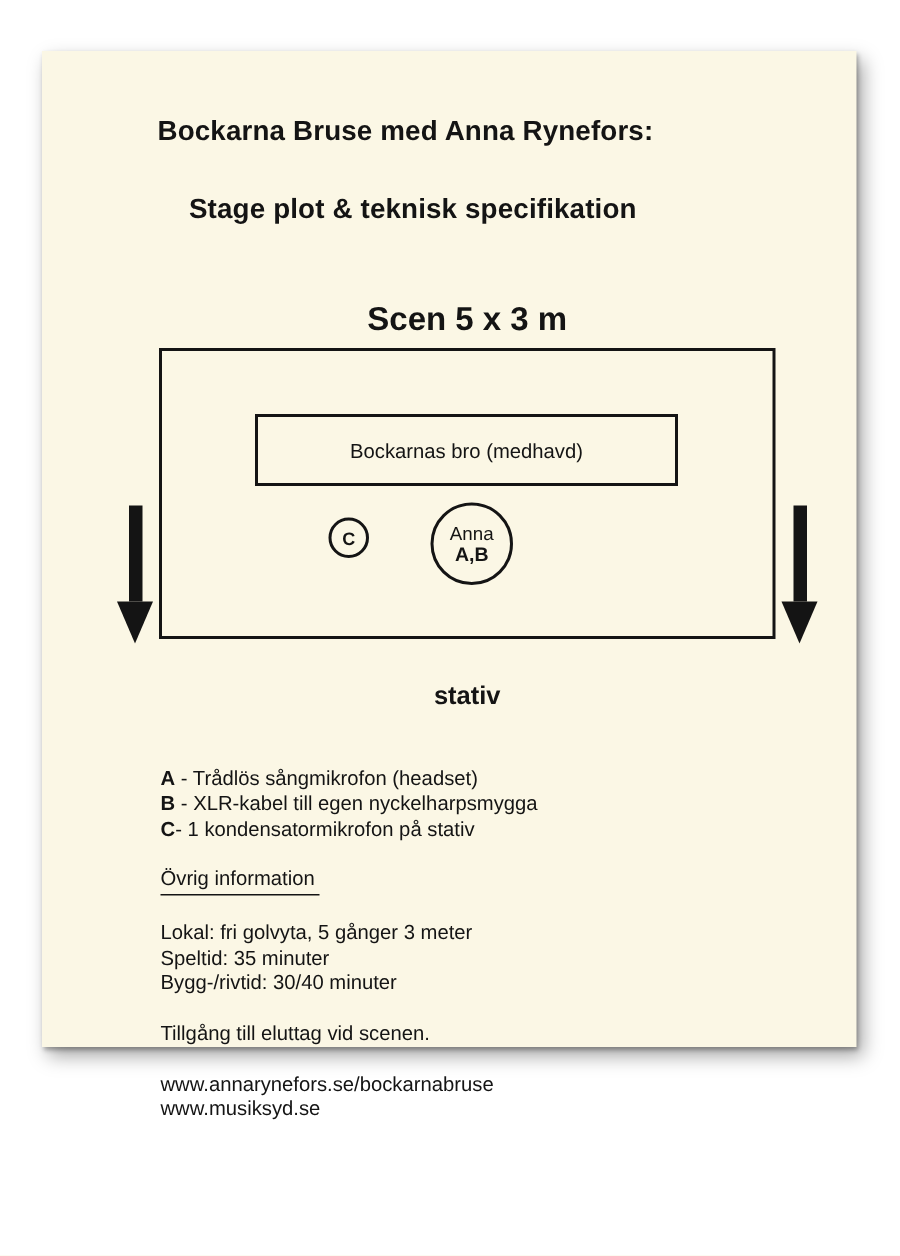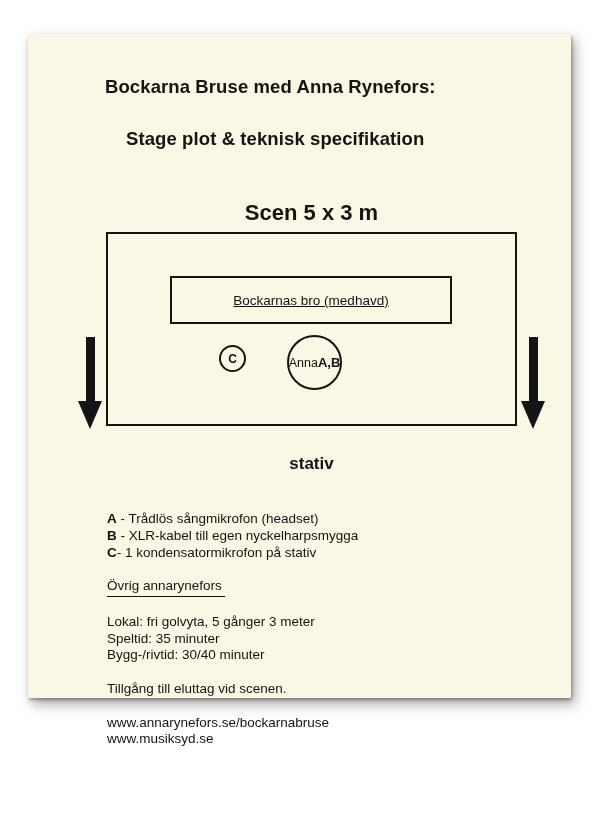--- a/index.html
+++ b/index.html
@@ -46,38 +46,37 @@
     width:411px; height:194px;
     border:2px solid var(--ink);
   }
   .bridge{
     position:absolute;
     left:62px; top:42px;
     width:282px; height:48px;
     border:2px solid var(--ink);
     display:flex; align-items:center; justify-content:center;
     font-size:13.5px;
-    text-decoration:underline;
   }
   .c-circle{
     position:absolute;
     left:111px; top:111px;
     width:27px; height:27px;
     border:2px solid var(--ink);
     border-radius:50%;
     display:flex; align-items:center; justify-content:center;
     font-size:12px; font-weight:bold;
   }
   .anna-circle{
     position:absolute;
     left:179px; top:101px;
     width:55px; height:55px;
     border:2.5px solid var(--ink);
     border-radius:50%;
-    display:flex; flex-direction:row; align-items:center; justify-content:center;
+    display:flex; flex-direction:column; align-items:center; justify-content:center;
     line-height:14px;
   }
   .anna-circle .name{font-size:12.5px;}
   .anna-circle .channels{font-size:13px; font-weight:bold;}
   .arrow{
     position:absolute;
     top:303px;
     width:24px; height:92px;
     display:flex; flex-direction:column; align-items:center;
   }
@@ -150,21 +149,21 @@
     <div class="head"></div>
   </div>
 
   <div class="publik-label">stativ</div>
 
   <div class="info-block">
     <p><span class="b">A</span><span> - </span><span>Trådlös sångmikrofon (headset)</span></p>
     <p><span class="b">B</span><span> - </span><span>XLR-kabel till egen nyckelharpsmygga</span></p>
     <p><span class="b">C</span><span>- </span><span>1 kondensatormikrofon på stativ</span></p>
 
-    <p class="gap"><span class="underlined">Övrig annarynefors</span></p>
+    <p class="gap"><span class="underlined">Övrig information</span></p>
 
     <p class="gap">Lokal: fri golvyta, 5 gånger 3 meter</p>
     <p>Speltid: 35 minuter</p>
     <p>Bygg-/rivtid: 30/40 minuter</p>
 
     <p class="gap">Tillgång till eluttag vid scenen.</p>
 
     <p class="gap">www.annarynefors.se/bockarnabruse</p>
     <p>www.musiksyd.se</p>
   </div>

